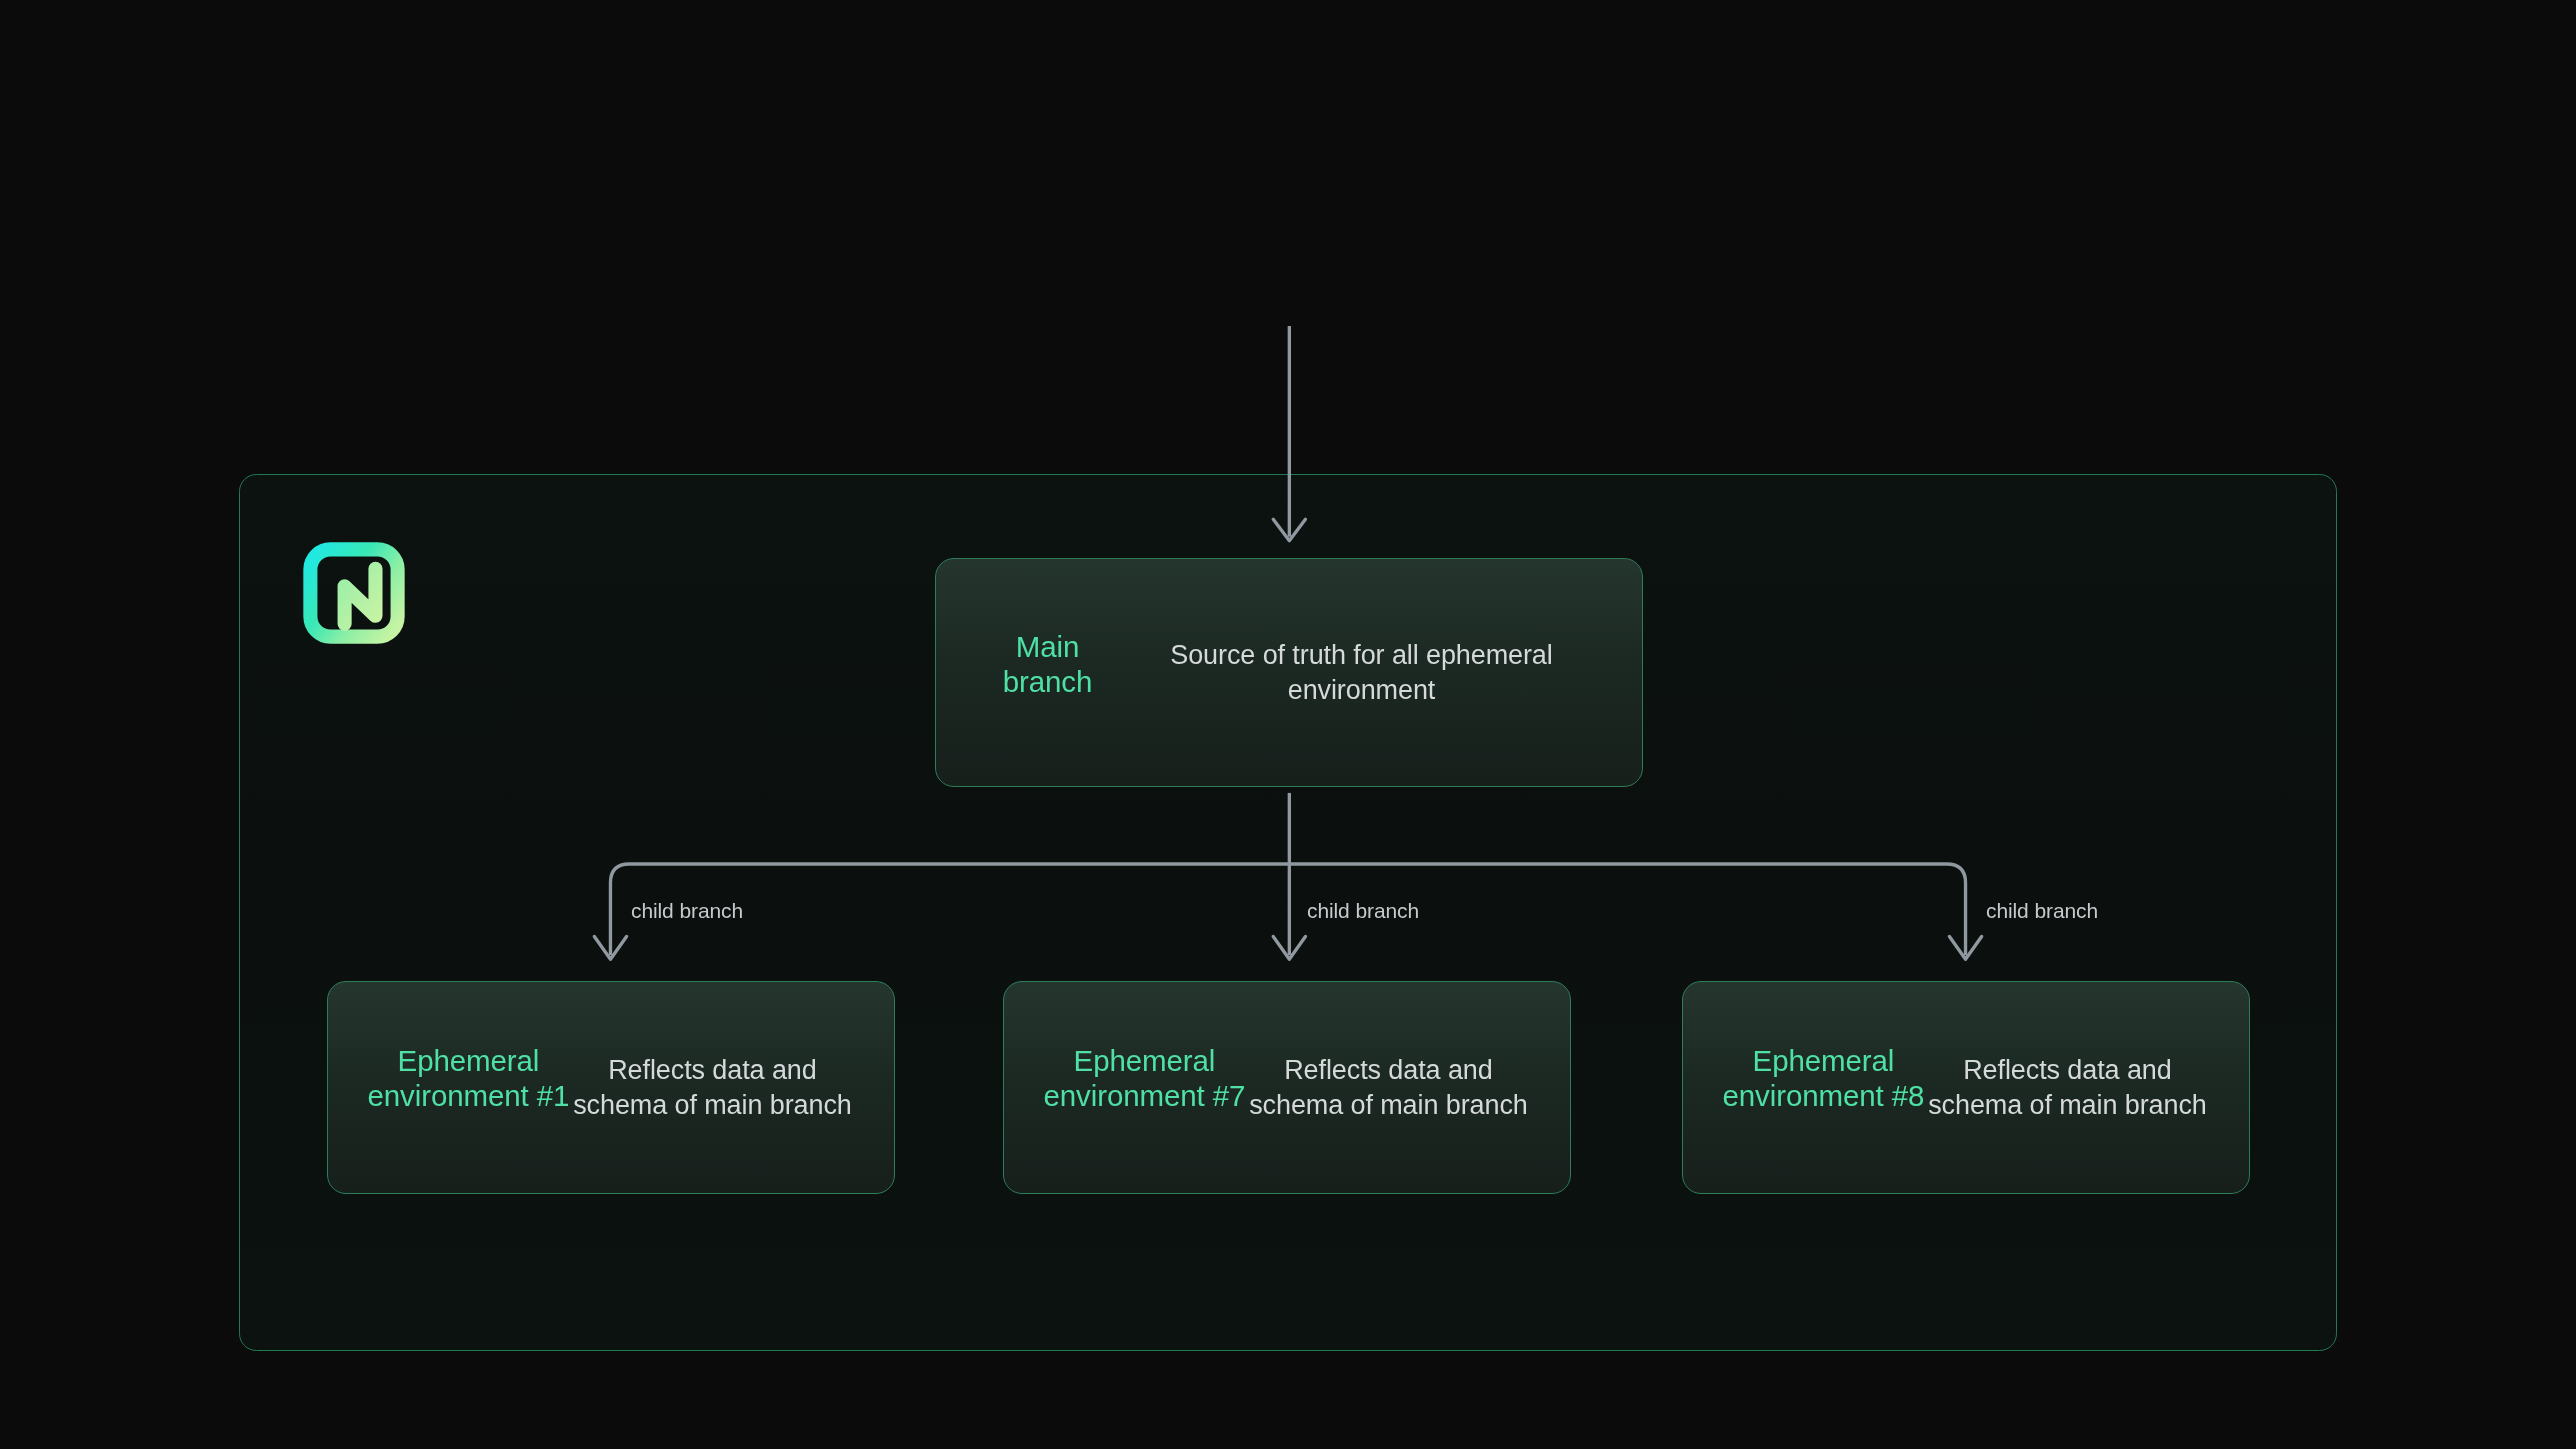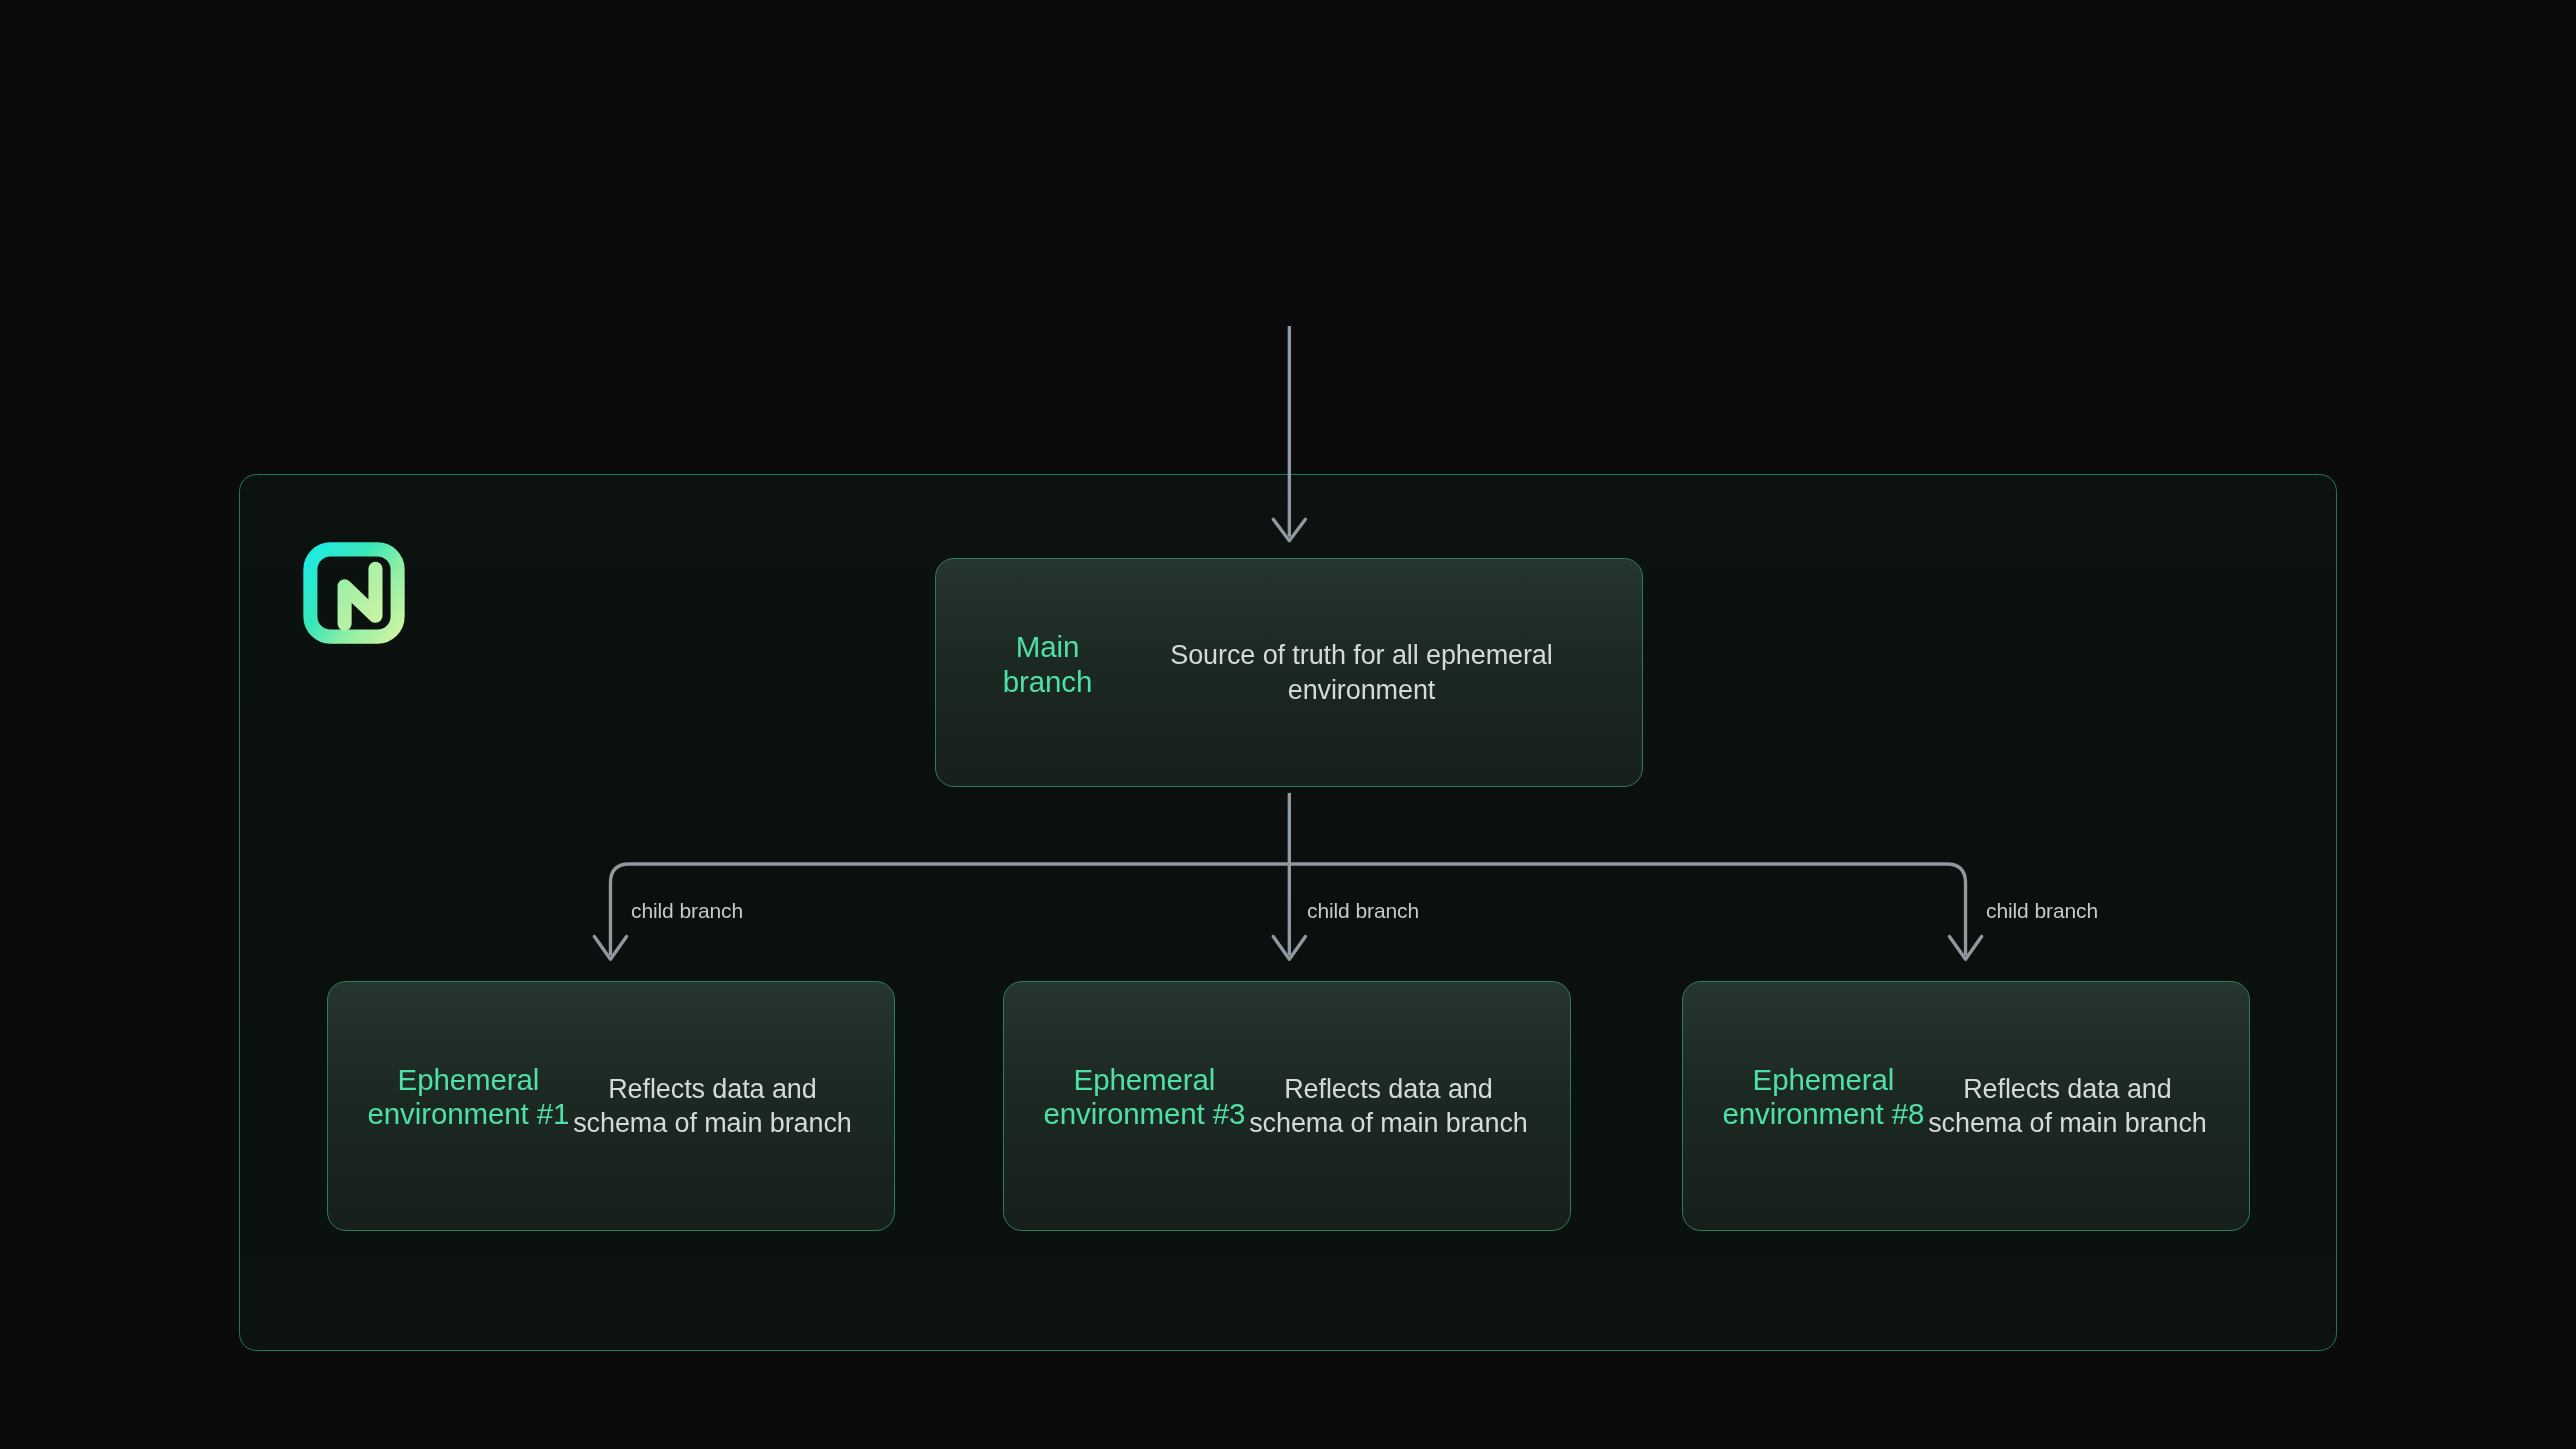--- a/index.html
+++ b/index.html
@@ -102,21 +102,21 @@
     top: 558px;
     width: 708px;
     height: 229px;
   }
   .main-branch .branch-title { margin-bottom: 16px; }
 
   
   .eph {
     top: 981px;
     width: 568px;
-    height: 250px;
+    height: 213px;
   }
   .eph-1 { left: 327px; }
   .eph-2 { left: 1003px; }
   .eph-3 { left: 1682px; }
   .eph .branch-title { margin-bottom: 17.4px; }
 
   
   .conn-layer {
     position: absolute;
     inset: 0;
@@ -169,21 +169,21 @@
     <div class="branch-title">Main branch</div>
     <div class="branch-sub">Source of truth for all ephemeral environment</div>
   </div>
 
   <div class="branch-card eph eph-1">
     <div class="branch-title">Ephemeral environment #1</div>
     <div class="branch-sub">Reflects data and schema of main branch</div>
   </div>
 
   <div class="branch-card eph eph-2">
-    <div class="branch-title">Ephemeral environment #3</div>
+    <div class="branch-title">Ephemeral environment #7</div>
     <div class="branch-sub">Reflects data and schema of main branch</div>
   </div>
 
   <div class="branch-card eph eph-3">
     <div class="branch-title">Ephemeral environment #8</div>
     <div class="branch-sub">Reflects data and schema of main branch</div>
   </div>
 
   <svg class="conn-layer" width="2576" height="1449" viewBox="0 0 3840 2160" xmlns="http://www.w3.org/2000/svg">
 

